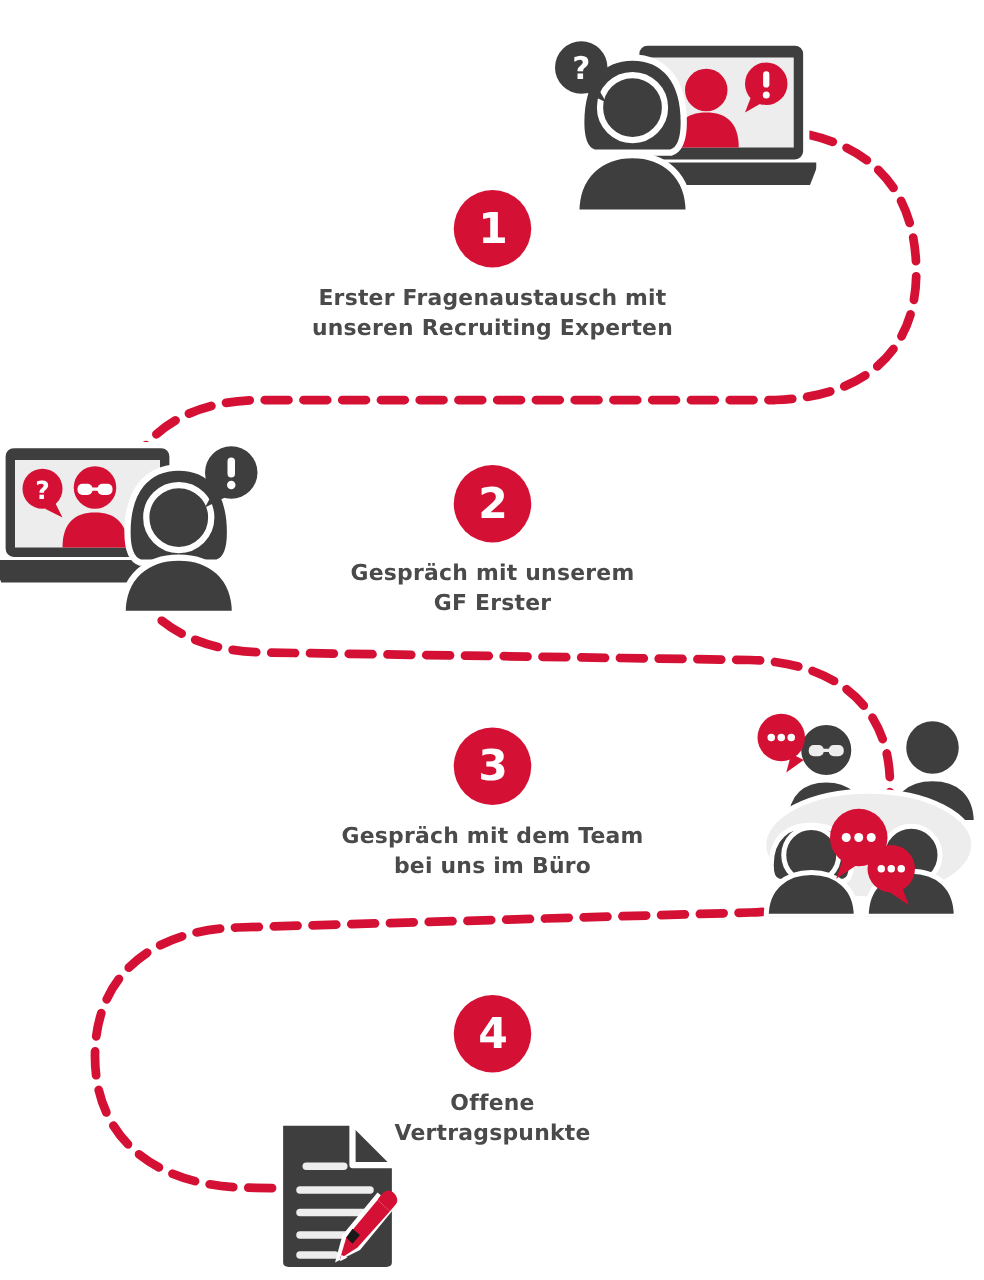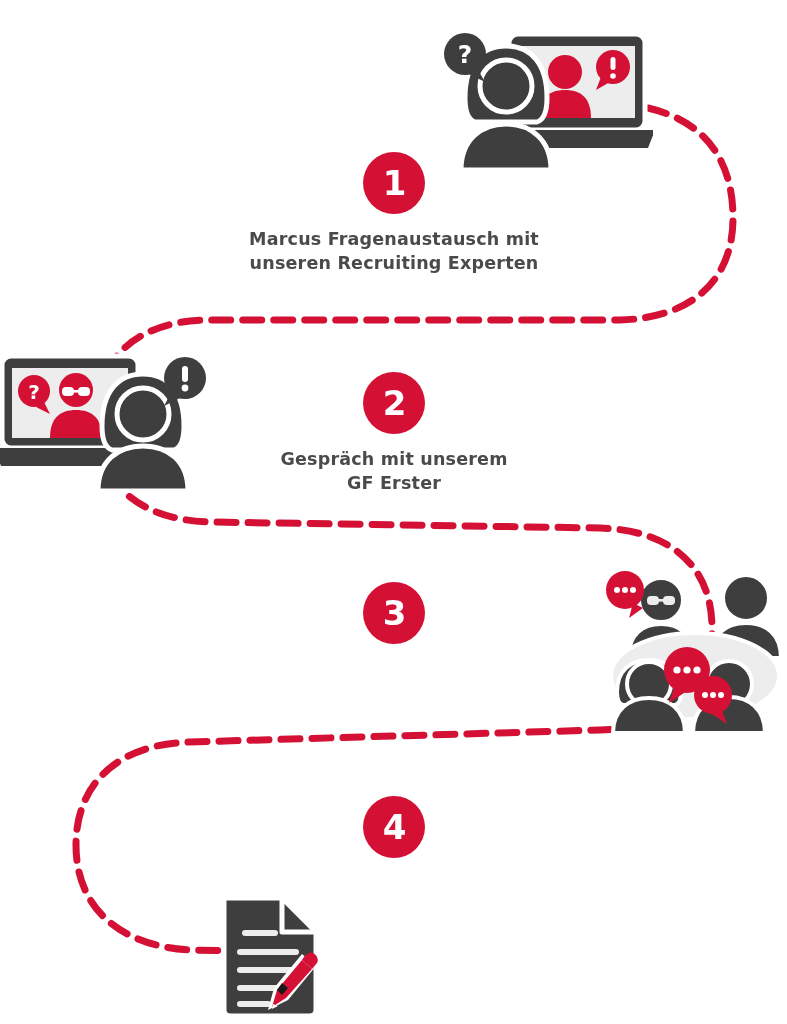--- a/index.html
+++ b/index.html
@@ -114,21 +114,21 @@
       <g>
         <circle cx="22" cy="30" r="21" fill="#3e3e3e"></circle>
         <path d="M34 44 L42 58 L26 50 Z" fill="#3e3e3e"></path>
         <text x="22" y="39" font-family="DejaVu Sans, sans-serif" font-size="25" font-weight="bold" fill="#ffffff" text-anchor="middle">?</text>
       </g>
     </svg>
   </div>
 
   <div class="step step-center" style="top:152px;">
     <div class="badge">1</div>
-    <div class="caption">Marcus Fragenaustausch mit
+    <div class="caption">Erster Fragenaustausch mit
 unseren Recruiting Experten</div>
   </div>
 
   <div class="art" style="left:-8px; top:348px;">
     <svg width="215" height="145" viewBox="0 0 215 145">
 
       <g>
         <rect x="10" y="8" width="136" height="92" rx="9" fill="#3e3e3e" stroke="#ffffff" stroke-width="5"></rect>
         <rect x="20" y="20" width="116" height="70" fill="#ededed"></rect>
         <path d="M2 100 H156 L149 118 H9 Z" fill="#3e3e3e"></path>
@@ -221,24 +221,28 @@
         <path d="M118 150 L124 166 L106 154 Z" fill="#d41134"></path>
         <circle cx="102" cy="137" r="3" fill="#ffffff"></circle>
         <circle cx="110" cy="137" r="3" fill="#ffffff"></circle>
         <circle cx="118" cy="137" r="3" fill="#ffffff"></circle>
       </g>
     </svg>
   </div>
 
   <div class="step step-center" style="top:582px;">
     <div class="badge">3</div>
+    <div class="caption">Gespräch mit dem Team
+bei uns im Büro</div>
   </div>
 
   <div class="step step-center" style="top:796px;">
     <div class="badge">4</div>
+    <div class="caption">Offene
+Vertragspunkte</div>
   </div>
 
   <div class="art" style="left:216px; top:892px;">
     <svg width="110" height="128" viewBox="0 0 110 128">
       <g>
         <path d="M8 6 H66 L100 40 V118 C100 122, 97 124, 93 124 H15 C11 124, 8 122, 8 118 Z" fill="#3e3e3e" stroke="#ffffff" stroke-width="5" stroke-linejoin="round"></path>
         <path d="M66 6 L66 40 H100" fill="none" stroke="#ffffff" stroke-width="5" stroke-linejoin="round"></path>
         <g>
           <rect x="26" y="38" width="36" height="6" rx="3" fill="#ededed"></rect>
           <rect x="21" y="57" width="62" height="6" rx="3" fill="#ededed"></rect>

